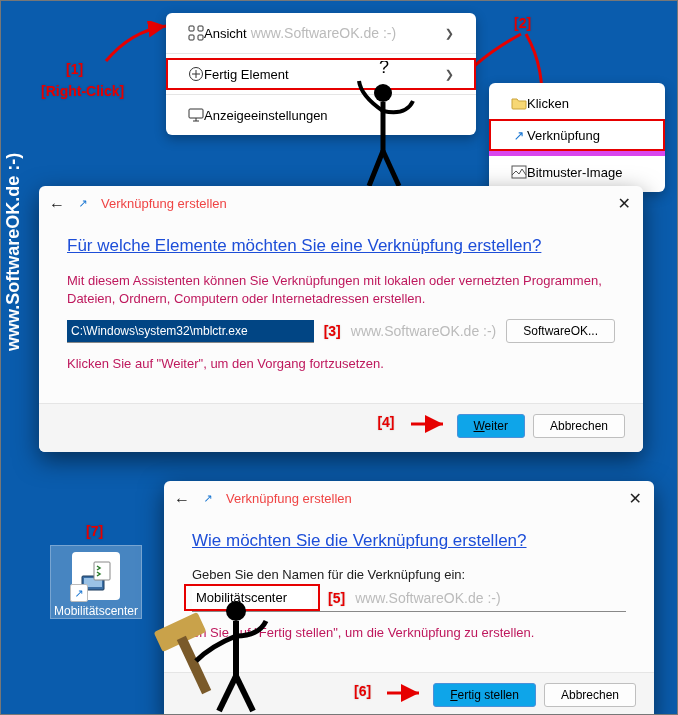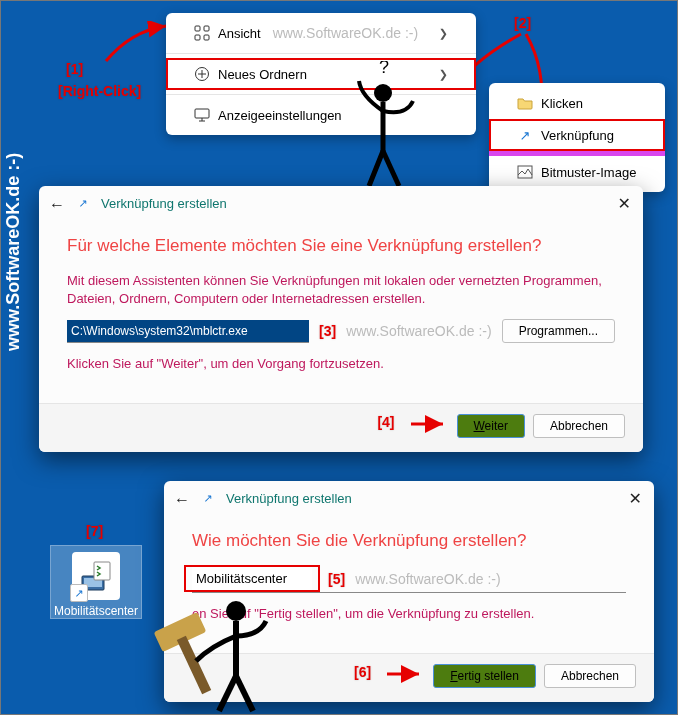--- a/index.html
+++ b/index.html
@@ -40,22 +40,22 @@
       left: 165px;
       width: 310px;
       background: #fff;
       border-radius: 6px;
       box-shadow: 0 4px 12px rgba(0,0,0,0.3);
       padding: 4px 0;
     }
     .ctx-item {
       display: flex;
       align-items: center;
-      padding: 8px 28px;
-      gap: 8px;
+      padding: 8px 22px;
+      gap: 0;
       cursor: default;
       position: relative;
     }
     .ctx-item .ico { width: 16px; height: 16px; display: inline-flex; align-items: center; justify-content: center; color: #333; }
     .ctx-item .chev { margin-left: auto; color: #555; font-size: 11px; }
     .ctx-sep { border-top: 1px solid #e5e5e5; margin: 4px 0; }
     .ctx-item.red-box { outline: 2px solid #e60000; outline-offset: -2px; }
     
     .sub-menu {
       position: absolute;
@@ -76,37 +76,38 @@
       box-shadow: 0 8px 24px rgba(0,0,0,0.5);
     }
     .dialog .titlebar {
       display: flex;
       align-items: center;
       padding: 8px 10px;
       gap: 10px;
     }
     .dialog .titlebar .back { width: 16px; text-align: center; color: #222; font-size: 16px; cursor: default; }
     .dialog .titlebar .shortcut-ico { width: 16px; height: 16px; display:inline-flex; align-items:center; justify-content:center; color:#1976d2; font-size:11px;}
-    .dialog .titlebar .title { color: #0f766e; }
+    .dialog .titlebar .title { color: #ef4444; }
     .dialog .close-x {
       position: absolute;
       top: 8px; right: 12px;
       font-size: 16px;
       color: #222;
       cursor: default;
       font-family: Arial, sans-serif;
     }
     .dialog .body {
       padding: 6px 28px 18px 28px;
     }
     .dialog h2 {
-      color: #ef4444;
+      color: #1d4ed8;
       font-size: 17px;
       font-weight: 400;
       margin: 10px 0 16px 0;
+      text-decoration: underline;
     }
     .dialog p { color: #be185d; margin-bottom: 12px; line-height: 1.35; }
     .dialog label { color:#222; display:block; margin-bottom:4px; }
     .input-row { display: flex; gap: 10px; align-items: center; margin-bottom: 12px; }
     .text-input {
       flex: 1;
       border: none;
       border-bottom: 1px solid #888;
       padding: 4px 4px;
       font-family: inherit;
@@ -117,21 +118,21 @@
     .name-input { border:none; border-bottom:1px solid #888; padding:4px; width: 100%; font-family: inherit; font-size:13px; }
     .btn {
       background: #fdfdfd;
       border: 1px solid #bfbfbf;
       border-radius: 3px;
       padding: 4px 16px;
       font-family: inherit;
       font-size: 12px;
       cursor: default;
     }
-    .btn.primary { border-color: #4a90d9; background:#4d7c0f; }
+    .btn.primary { border-color: #4a90d9; background:#0ea5e9; }
     .dialog .footer {
       display: flex;
       justify-content: flex-end;
       gap: 8px;
       padding: 10px 18px 14px 18px;
       border-top: 1px solid #e5e5e5;
       background: #f5f5f5;
       border-radius: 0 0 6px 6px;
     }
     
@@ -171,21 +172,21 @@
     .red-arrow-svg { position:absolute; pointer-events:none; }
     .stick-figure { position: absolute; pointer-events: none; }
     .red-rect-marker { outline: 2px solid #e60000; display:inline-block; padding:0 6px; margin-left:-6px; }
   </style>
 </head>
 <body>
 
 <div class="vertical-watermark">www.SoftwareOK.de :-)</div>
 
 <div class="annot" style="top:60px; left:65px;">[1]</div>
-<div class="annot" style="top:82px; left:57px;">[Right-Click]</div>
+<div class="annot" style="top:82px; left:40px;">[Right-Click]</div>
 <div class="annot" style="top:14px; left:513px;">[2]</div>
 
 <svg class="red-arrow-svg" style="top:20px; left:100px;" width="80" height="50">
   <defs>
       <marker id="ah1" markerWidth="8" markerHeight="8" refX="6" refY="3" orient="auto">
         <path d="M0,0 L6,3 L0,6 Z" fill="#e60000"></path>
       </marker>
     </defs>
   <path d="M5,40 Q30,10 65,5" stroke="#e60000" stroke-width="3" fill="none" marker-end="url(#ah1)"></path>
 </svg>
@@ -215,21 +216,21 @@
     <span class="chev">❯</span>
   </div>
   <div class="ctx-sep"></div>
   <div class="ctx-item red-box">
     <span class="ico">
       <svg viewBox="0 0 16 16">
           <circle cx="8" cy="8" r="6.5" fill="none" stroke="#333"></circle>
           <path d="M8 4v8M4 8h8" stroke="#333"></path>
         </svg>
     </span>
-    <span>Neues Ordnern</span>
+    <span>Fertig Element</span>
     <span class="chev">❯</span>
   </div>
   <div class="ctx-sep"></div>
   <div class="ctx-item">
     <span class="ico">
       <svg viewBox="0 0 16 16">
           <rect x="1" y="2" width="14" height="9" rx="1" fill="none" stroke="#333"></rect>
           <path d="M5 14h6M8 11v3" stroke="#333"></path>
         </svg>
     </span>
@@ -278,21 +279,21 @@
     <span class="shortcut-ico">↗</span>
     <span class="title">Verknüpfung erstellen</span>
   </div>
   <div class="body">
     <h2>Für welche Elemente möchten Sie eine Verknüpfung erstellen?</h2>
     <p>Mit diesem Assistenten können Sie Verknüpfungen mit lokalen oder vernetzten Programmen, Dateien, Ordnern, Computern oder Internetadressen erstellen.</p>
     <div class="input-row">
       <input class="text-input selected" readonly="" value="C:\Windows\system32\mblctr.exe" style="">
       <span class="annot" style="position:static;">[3]</span>
       <span class="watermark-bg" style="position:static;">www.SoftwareOK.de :-)</span>
-      <button class="btn">Programmen...</button>
+      <button class="btn">SoftwareOK...</button>
     </div>
     <p>Klicken Sie auf "Weiter", um den Vorgang fortzusetzen.</p>
   </div>
   <div class="footer">
     <span class="annot" style="position:static; margin-right:6px;">[4]</span>
     <svg width="40" height="20">
         <defs>
           <marker id="ah4" markerWidth="8" markerHeight="8" refX="6" refY="3" orient="auto">
             <path d="M0,0 L6,3 L0,6 Z" fill="#e60000"></path>
           </marker>
@@ -306,20 +307,21 @@
 
 <div class="dialog" style="top:480px; left:163px; width:490px;">
   <span class="close-x">✕</span>
   <div class="titlebar">
     <span class="back">←</span>
     <span class="shortcut-ico">↗</span>
     <span class="title">Verknüpfung erstellen</span>
   </div>
   <div class="body">
     <h2>Wie möchten Sie die Verknüpfung erstellen?</h2>
+    <label>Geben Sie den Namen für die Verknüpfung ein:</label>
     <div class="input-row">
       <span class="red-rect-marker" style="flex:0 0 auto;">
         <input class="name-input" style="width: 120px; border: none;" readonly="" value="Mobilitätscenter">
       </span>
       <span class="annot" style="position:static;">[5]</span>
       <span class="watermark-bg" style="position:static;">www.SoftwareOK.de :-)</span>
     </div>
     <div style="border-bottom:1px solid #888; margin-top:-10px; margin-bottom:12px;"></div>
     <p>en Sie auf "Fertig stellen", um die Verknüpfung zu erstellen.</p>
   </div>

